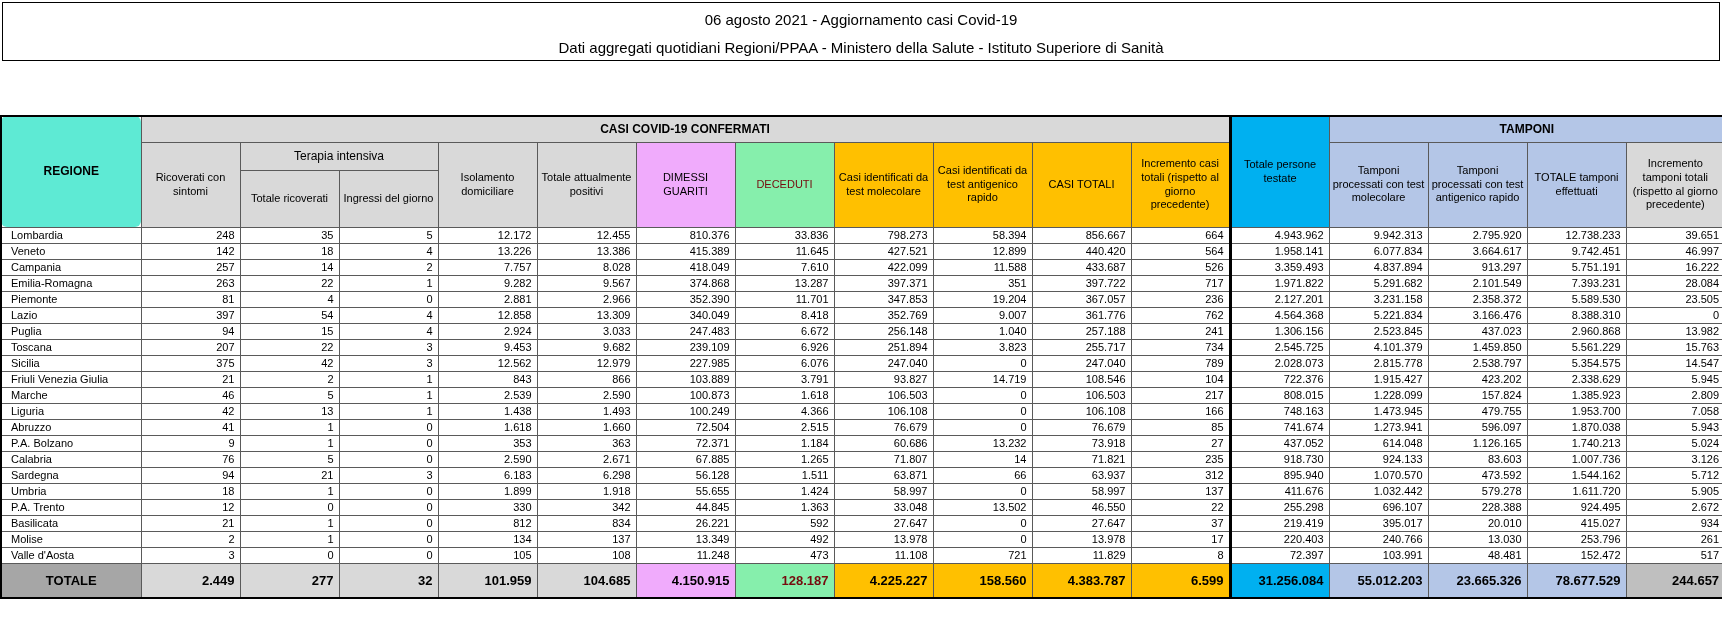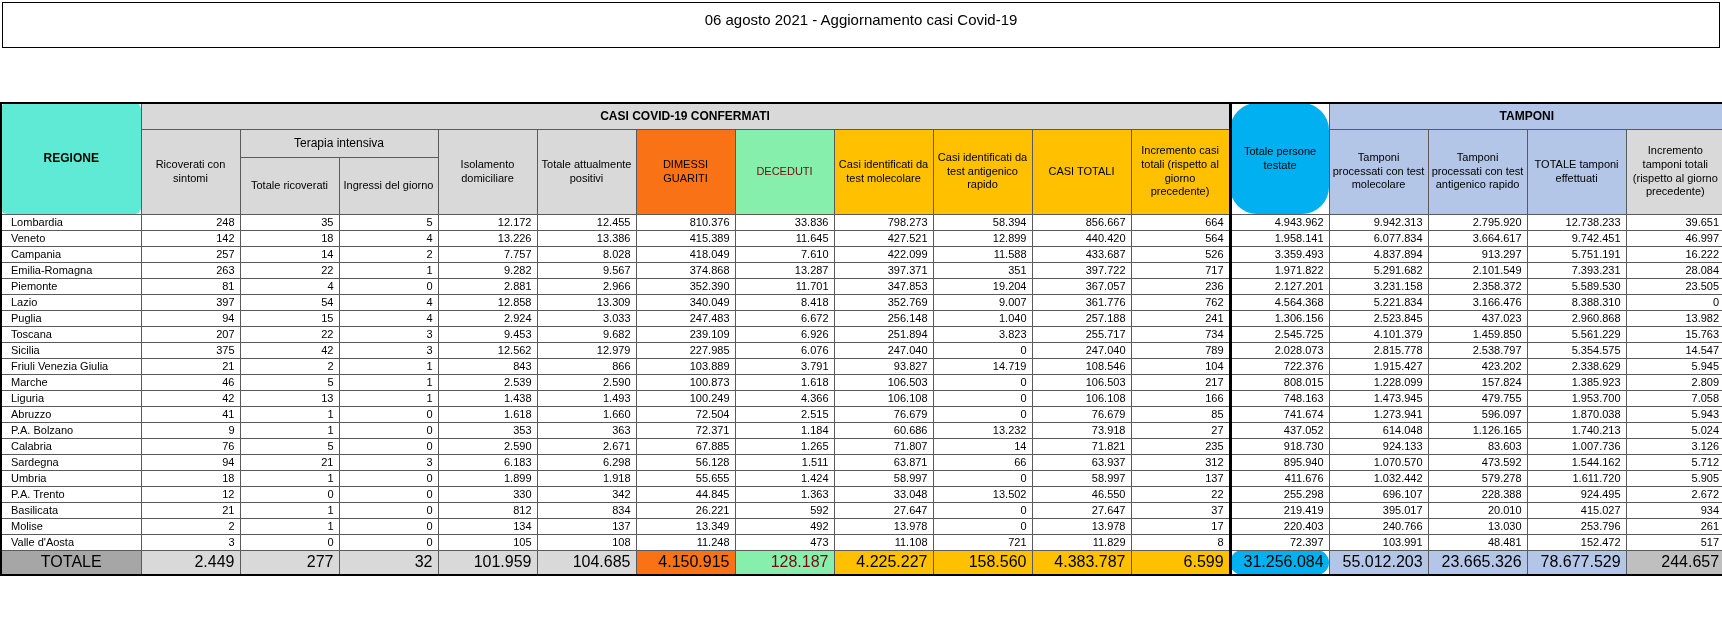--- a/index.html
+++ b/index.html
@@ -2,21 +2,21 @@
 <html><head>
 <meta charset="utf-8">
 <style>
   html,body{margin:0;padding:0;}
   body{
     width:1722px;height:619px;background:#ffffff;color:#000;
     font-family:"Liberation Sans",sans-serif;overflow:hidden;
   }
   
   .title-box{
-    margin:2px 2px 0 2px;border:1px solid #000;height:46px;
+    margin:2px 2px 0 2px;border:1px solid #000;height:59px;
     text-align:center;box-sizing:border-box;
   }
   .title-line1{padding-top:8px;font-size:15px;}
   .title-line2{padding-top:11px;font-size:15px;}
 
   
   table{
     border-collapse:collapse;table-layout:fixed;width:1722px;
     margin-top:54px;border:2px solid #000;
   }
@@ -29,39 +29,40 @@
   }
   th.grp{font-weight:bold;font-size:12px;}
   th.regione{background:#5eead4;font-weight:bold;font-size:12px;border-radius:6px;}
   tr.hrow1{height:26px;}
   tr.hrow2{height:28px;}
   tr.hrow3{height:57px;}
   th.terapia{font-size:12px;}
   td{font-size:11px;height:16px;padding:0;white-space:nowrap;background:#fff;}
   td.num{text-align:right;padding-right:5px;}
   td.name{text-align:left;padding-left:9px;}
-  tr.total td{font-weight:normal;height:25px;font-size:16px;}
+  tr.total td{font-weight:bold;height:35px;font-size:13px;}
   td.total-label{text-align:center;padding-left:0;}
 
   
-  .bg-green{background:#f97316;}
+  .bg-green{background:#f0abfc;}
   .bg-red{background:#86efac;color:#750B0E;}
   .bg-yellow{background:#FFC000;}
-  .bg-cyan{background:#00B0F0;border-radius:27px;}
+  .bg-cyan{background:#00B0F0;}
   .bg-blue{background:#B4C6E7;}
   .bg-gray{background:#D9D9D9;}
   .bg-gray2{background:#BFBFBF;}
   .bg-dark{background:#A6A6A6;}
   .thickL{border-left:3px solid #000;}
 </style>
 </head>
 <body>
 
 <div class="title-box">
   <div class="title-line1">06 agosto 2021 - Aggiornamento casi Covid-19</div>
+  <div class="title-line2">Dati aggregati quotidiani Regioni/PPAA - Ministero della Salute - Istituto Superiore di Sanità</div>
 </div>
 
 <table>
   <colgroup>
     <col class="c-region">
     <col class="c-data">
       <col class="c-data">
       <col class="c-data">
       <col class="c-data">
     <col class="c-data">

